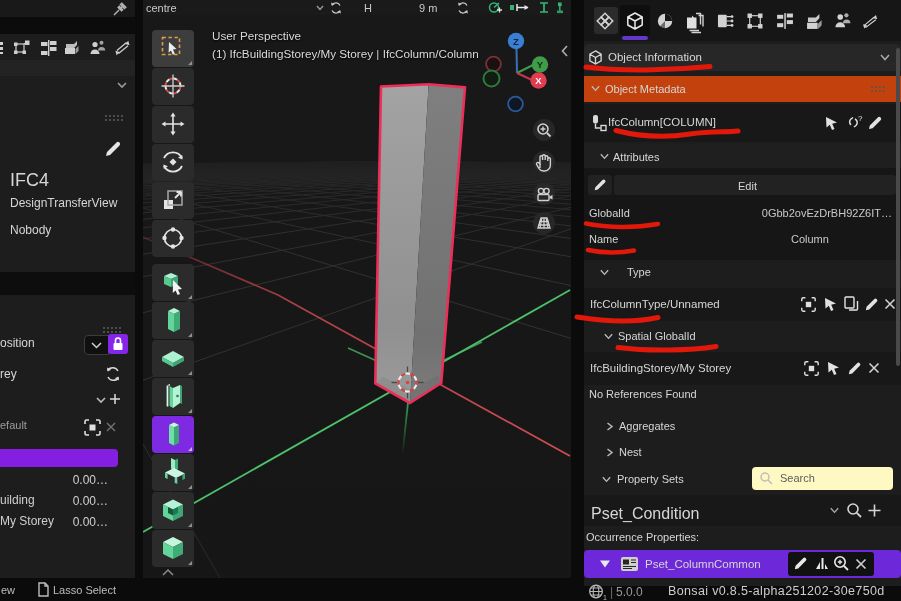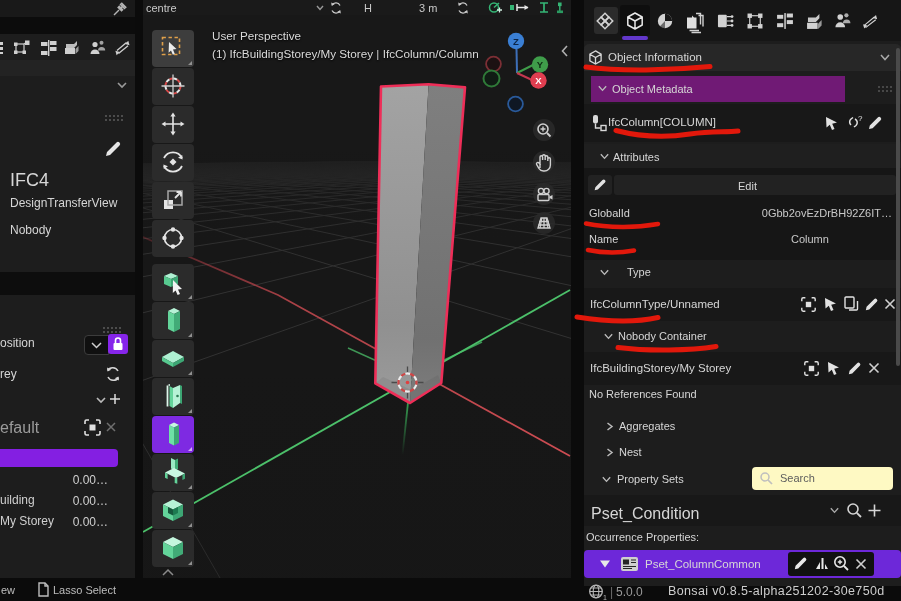--- a/index.html
+++ b/index.html
@@ -138,21 +138,21 @@
       </g>
   </svg>
 
   <svg class="ab" style="left:94px;top:394px" width="14" height="12" viewBox="0 0 14 12">
       <path d="M3 4 L7 8 L11 4" stroke="#bbb" stroke-width="1.6" fill="none"></path>
     </svg>
   <svg class="ab" style="left:108px;top:392px" width="14" height="14" viewBox="0 0 14 14">
       <path d="M7 2 V12 M2 7 H12" stroke="#ddd" stroke-width="1.5"></path>
     </svg>
 
-  <div class="t" style="left:0;top:420px;color:#9b9b9b;font-size:16px">efault</div>
+  <div class="t" style="left:0;top:420px;color:#9b9b9b;font-size:11px">efault</div>
   <svg class="ab" style="left:83px;top:418px" width="19" height="19" viewBox="0 0 19 19">
     <g stroke="#e0e0e0" stroke-width="1.6" fill="none">
       <path d="M2 6 V3.5 A1.5 1.5 0 0 1 3.5 2 H6 M13 2 h2.5 A1.5 1.5 0 0 1 17 3.5 V6 M17 13 v2.5 a1.5 1.5 0 0 1 -1.5 1.5 H13 M6 17 H3.5 A1.5 1.5 0 0 1 2 15.5 V13"></path>
     </g>
     <rect x="6.5" y="6.5" width="6" height="6" fill="#e0e0e0"></rect>
   </svg>
   <svg class="ab" style="left:104px;top:420px" width="14" height="14" viewBox="0 0 14 14">
       <path d="M3 3 L11 11 M11 3 L3 11" stroke="#6f6f6f" stroke-width="1.5"></path>
     </svg>
 
@@ -237,21 +237,21 @@
       <g stroke="#c9c9c9" stroke-width="1.3" fill="none">
           <path d="M11 4.5 a4.5 4.5 0 0 0 -8 -0.3"></path>
           <path d="M3 9.5 a4.5 4.5 0 0 0 8 0.3"></path>
         </g>
       <g fill="#c9c9c9">
           <path d="M2.2 1.5 l0.5 3.2 l3 -1.5 z"></path>
           <path d="M11.8 12.5 l-0.5 -3.2 l-3 1.5 z"></path>
         </g>
     </svg>
     <div class="t" style="left:221px;top:2.5px;color:#c9c9c9">H</div>
-    <div class="t" style="left:276px;top:2.5px;color:#c9c9c9">3 m</div>
+    <div class="t" style="left:276px;top:2.5px;color:#c9c9c9">9 m</div>
     <svg class="ab" style="left:313px;top:1px" width="14" height="14" viewBox="0 0 14 14">
       <g stroke="#c9c9c9" stroke-width="1.3" fill="none">
           <path d="M11 4.5 a4.5 4.5 0 0 0 -8 -0.3"></path>
           <path d="M3 9.5 a4.5 4.5 0 0 0 8 0.3"></path>
         </g>
       <g fill="#c9c9c9">
           <path d="M2.2 1.5 l0.5 3.2 l3 -1.5 z"></path>
           <path d="M11.8 12.5 l-0.5 -3.2 l-3 1.5 z"></path>
         </g>
     </svg>
@@ -538,21 +538,21 @@
   <div class="ab" style="left:0;top:44px;width:317px;height:27px;background:#272727;border-radius:5px 5px 0 0">
     <svg class="ab" style="left:4px;top:6px" width="15" height="15" viewBox="0 0 16 16">
         <path d="M8 1 L14 4.5 V11.5 L8 15 L2 11.5 V4.5 z M2 4.5 L8 8 L14 4.5 M8 8 V15" fill="none" stroke="#d8d8d8" stroke-width="1.4"></path>
       </svg>
     <div class="t" style="left:24px;top:8px;font-size:11.5px">Object Information</div>
     <svg class="ab" style="left:295px;top:9px" width="12" height="9" viewBox="0 0 12 9">
         <path d="M2 2 L6 6.5 L10 2" stroke="#aaa" stroke-width="1.5" fill="none"></path>
       </svg>
   </div>
 
-  <div class="ab" style="left:7px;top:76px;width:254px;height:26px;background:#701a75">
+  <div class="ab" style="left:0;top:76px;width:317px;height:26px;background:#c2410c">
     <svg class="ab" style="left:6px;top:8px" width="11" height="9" viewBox="0 0 12 9">
         <path d="M2 2 L6 6.5 L10 2" stroke="#bbb" stroke-width="1.5" fill="none"></path>
       </svg>
     <div class="t" style="left:21px;top:8px">Object Metadata</div>
     <svg class="ab" style="left:286px;top:9px" width="18" height="8" viewBox="0 0 18 8">
         <g fill="#565656">
           <circle cx="2" cy="2" r="1"></circle>
           <circle cx="6" cy="2" r="1"></circle>
           <circle cx="10" cy="2" r="1"></circle>
           <circle cx="14" cy="2" r="1"></circle>
@@ -634,21 +634,21 @@
         <path d="M3 15 l0.8 -3.6 l8 -8 a1.9 1.9 0 0 1 2.8 2.8 l-8 8 z" fill="#e2e2e2"></path>
       </svg>
     <svg class="ab" style="left:299px;top:9px" width="14" height="14" viewBox="0 0 14 14">
         <path d="M2.5 2.5 L11.5 11.5 M11.5 2.5 L2.5 11.5" stroke="#d0d0d0" stroke-width="1.6"></path>
       </svg>
   </div>
 
   <svg class="ab" style="left:19px;top:72px" width="11" height="9" viewBox="0 0 12 9">
       <path d="M2 2 L6 6.5 L10 2" stroke="#bbb" stroke-width="1.5" fill="none"></path>
     </svg>
-  <div class="t" style="left:34px;top:71px">Nobody Container</div>
+  <div class="t" style="left:34px;top:71px">Spatial GlobalId</div>
 
   <div class="ab" style="left:0;top:92px;width:317px;height:33px;background:#181818">
     <div class="t" style="left:6px;top:11px;font-size:11.5px">IfcBuildingStorey/My Storey</div>
     <svg class="ab" style="left:219px;top:8px" width="17" height="17" viewBox="0 0 19 19">
         <g stroke="#e0e0e0" stroke-width="1.6" fill="none">
           <path d="M2 6 V3.5 A1.5 1.5 0 0 1 3.5 2 H6 M13 2 h2.5 A1.5 1.5 0 0 1 17 3.5 V6 M17 13 v2.5 a1.5 1.5 0 0 1 -1.5 1.5 H13 M6 17 H3.5 A1.5 1.5 0 0 1 2 15.5 V13"></path>
         </g>
         <rect x="6.5" y="6.5" width="6" height="6" fill="#e0e0e0"></rect>
       </svg>
     <svg class="ab" style="left:242px;top:8px" width="16" height="16" viewBox="0 0 16 16">

